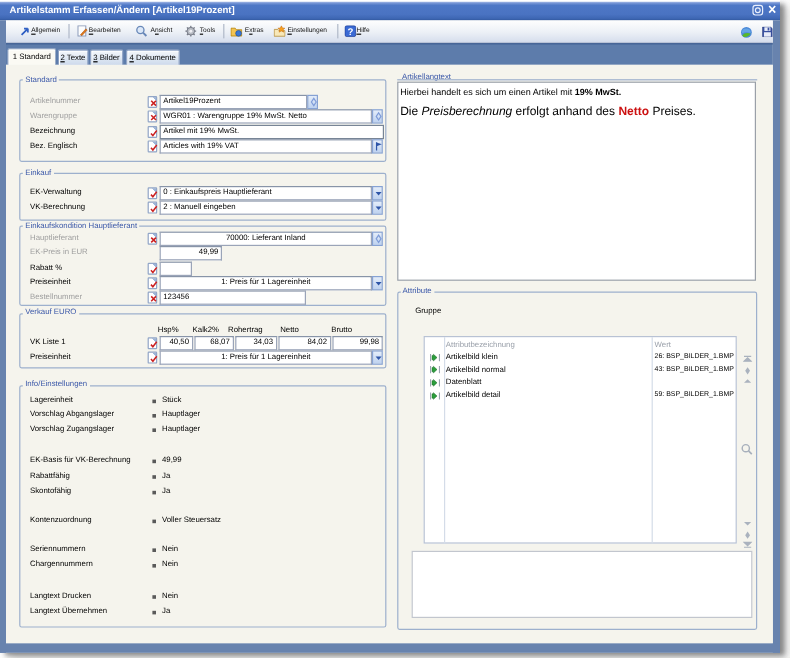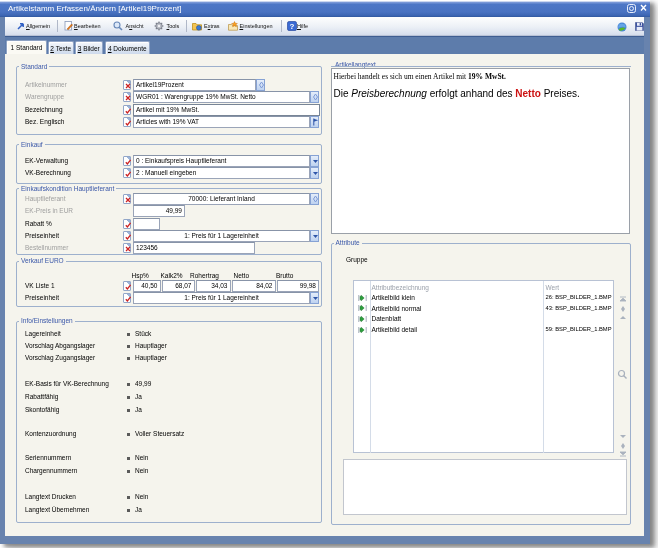--- a/index.html
+++ b/index.html
@@ -2,21 +2,21 @@
 <html><head>
 <meta charset="utf-8">
 <style>
 * { margin:0; padding:0; box-sizing:border-box; }
 html,body { width:658px; height:548px; background:#ffffff; overflow:hidden;
   font-family:"Liberation Sans", sans-serif; }
 #win { position:absolute; left:0; top:0; width:650px; height:544px;
   background:#f5f4ed; box-shadow:4px 3px 4px rgba(110,110,110,.75), 7px 5px 8px rgba(140,140,140,.45); }
 #titlebar { position:absolute; left:0; top:0; width:650px; height:17px;
   background:linear-gradient(#ffffff 0%, #ffffff 6%, #7f9cd9 13%, #4d77c6 26%, #4a73c2 70%, #3e67b4 90%, #31589f 100%); }
-#titlebar .t { position:absolute; left:8px; top:3.5px; font-size:8px; font-weight:normal;
+#titlebar .t { position:absolute; left:8px; top:3.5px; font-size:8px; font-weight:bold;
   color:#ffffff; }
 #tb-restore { position:absolute; left:627px; top:3.5px; width:9px; height:9px;
   border:1.4px solid #e8eefc; border-radius:2.5px; }
 #tb-restore:after { content:""; position:absolute; left:1.2px; top:1.2px; width:3px; height:3px;
   border:1.2px solid #e8eefc; border-radius:50%; }
 #toolbar { position:absolute; left:5px; top:17px; width:639px; height:19px;
   background:linear-gradient(#fefefe, #ecf0f6 55%, #dbe2ef 90%, #d4dcec);
   border-bottom:1px solid #b8c2d6; }
 .mi { position:absolute; top:0; height:18px; font-size:5.5px; color:#111; }
 svg { display:block; }
@@ -326,21 +326,21 @@
 <span class="sq" style="left:109.5px; top:174.0px;"></span>
 <span class="val" style="left:118px; top:171.5px;">Nein</span>
 <span class="lbl" style="left:8px; top:184.5px;">Langtext Übernehmen</span>
 <span class="sq" style="left:109.5px; top:187.0px;"></span>
 <span class="val" style="left:118px; top:184.5px;">Ja</span>
 </div>
 <span class="glabel" style="left:328px; top:6.5px;">Artikellangtext</span>
 <div style="position:absolute; left:326px; top:12px; width:300px; height:1px; background:#9db0cd;"></div>
 <div style="position:absolute; left:326px; top:14px; width:299px; height:165.5px;
   background:#ffffff; border:1px solid #9aa0a8;">
-  <div style="position:absolute; left:1.5px; top:3px; font-size:7.5px; color:#000; white-space:nowrap;font-family:Liberation Serif, serif;">Hierbei handelt es sich um einen Artikel mit <b>19% MwSt.</b></div>
+  <div style="position:absolute; left:1.5px; top:3px; font-size:7.5px; color:#000; white-space:nowrap;">Hierbei handelt es sich um einen Artikel mit <b>19% MwSt.</b></div>
   <div style="position:absolute; left:1.5px; top:19px; font-size:10px; color:#000; white-space:nowrap;">Die <i>Preisberechnung</i> erfolgt anhand des <b style="color:#cc1111;">Netto</b> Preises.</div>
 </div>
 <div class="grp" style="left:325.5px; top:188.5px; width:300.5px; height:282.5px;">
 <span class="glabel" style="left:2px;">Attribute</span>
 <span class="lbl" style="left:14.5px; top:12px;">Gruppe</span>
 <div style="position:absolute; left:21px; top:36.5px; width:261px; height:173px;
   background:#ffffff; border:1px solid #b8c2d4;">
 <div style="position:absolute; left:16px; top:0; width:1px; height:172px; background:#d4dce8;"></div>
 <div style="position:absolute; left:189px; top:0; width:1px; height:172px; background:#d4dce8;"></div>
 <span style="position:absolute; left:18px; top:3px; font-size:6.5px; color:#9aa0aa; white-space:nowrap;">Attributbezeichnung</span>

